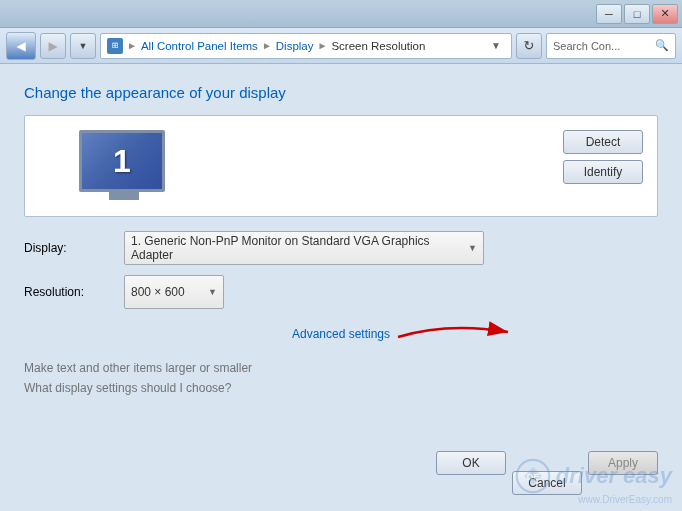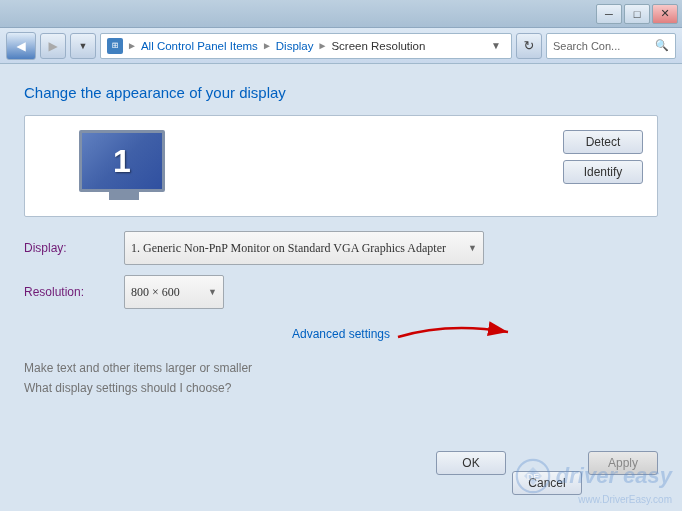--- a/index.html
+++ b/index.html
@@ -209,36 +209,35 @@
 
     .settings-row {
       display: flex;
       align-items: center;
       margin-bottom: 10px;
       gap: 10px;
     }
     .settings-label {
       width: 90px;
       font-size: 12px;
-      color: #701a75;
+      color: #000000;
       text-align: left;
     }
     .settings-dropdown {
       height: 24px;
       background: linear-gradient(to bottom, #f8f8f8 0%, #e8e8e8 100%);
       border: 1px solid #a0a8b0;
       border-radius: 2px;
       font-size: 12px;
       color: #333;
       display: flex;
       align-items: center;
       padding: 16px 6px;
       cursor: pointer;
       gap: 4px;
-      font-family: Liberation Serif, serif;
     }
     .settings-dropdown.display-dd { width: 360px; justify-content: space-between; }
     .settings-dropdown.res-dd { width: 100px; justify-content: space-between; }
     .dd-arrow { font-size: 9px; color: #666; }
     .advanced-link {
       color: #0060c0;
       text-decoration: none;
       cursor: pointer;
       font-size: 12px;
     }

